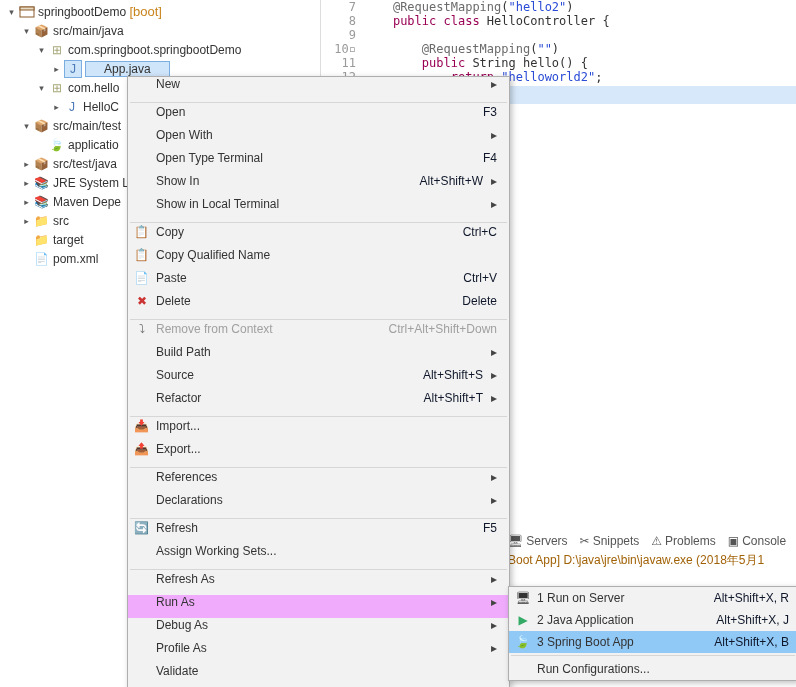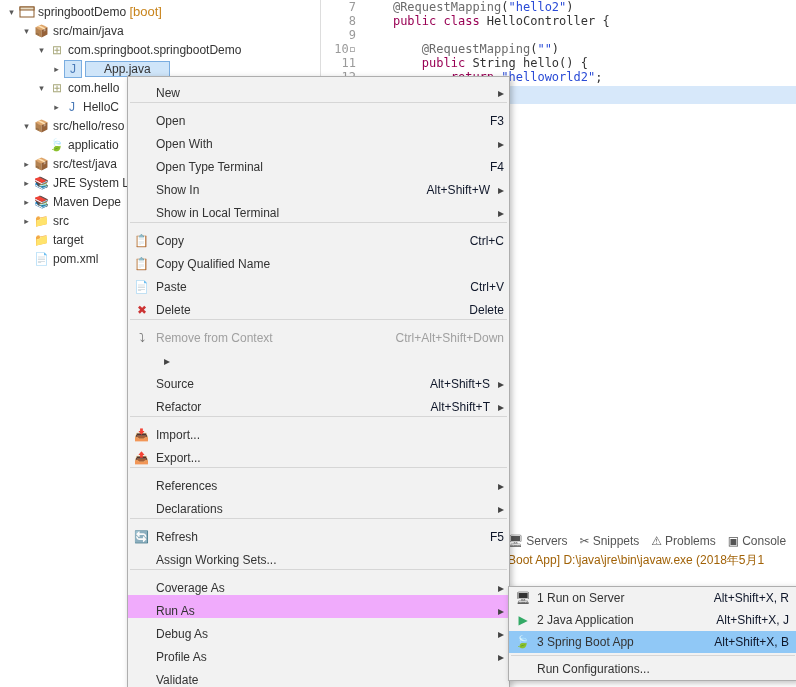--- a/index.html
+++ b/index.html
@@ -22,21 +22,21 @@
 .str{color:#2a4bd6}
 .ann{color:#6b6b6b}
 .editor .hl{background:#d7e8fa;display:block}
 
 .btabs{position:absolute;left:508px;right:0;top:534px;display:flex;align-items:center;gap:12px;font-size:12px;color:#555}
 .btab{display:flex;align-items:center;gap:3px}
 .btab-act{background:#fff;font-weight:normal}
 .cons{position:absolute;left:508px;right:0;top:552px;font-size:12px;color:#a16207;white-space:nowrap;overflow:hidden}
 
 .menu{position:absolute;left:127px;top:76px;width:381px;background:#f2f2f2;border:1px solid #aeaeae;box-shadow:2px 2px 6px rgba(0,0,0,.25)}
-.mrow{display:flex;align-items:flex-end;height:23px;padding-right:5px}
+.mrow{display:flex;align-items:flex-start;height:23px;padding-right:12px}
 .mic{width:28px;display:flex;justify-content:center;color:#6b6b6b}
 .mlab{flex:1}
 .msh{color:#0f172a}
 .sub{color:#444;padding-left:8px}
 .sep{height:1px;background:#d6d6d6;margin:2px 2px}
 .mhl{background:#f0abfc}
 .mdis{color:#a0a0a0}
 
 .sub-menu{position:absolute;left:508px;top:586px;width:288px;background:#f2f2f2;border:1px solid #aeaeae;box-shadow:2px 2px 6px rgba(0,0,0,.25)}
 .srow{display:flex;align-items:center;height:22px;padding-right:8px}
@@ -75,21 +75,21 @@
         <span>com.hello</span>
       </div>
  <div class="row ind3">
         <span class="exp">▸</span>
         <span class="ic java">J</span>
         <span>HelloC</span>
       </div>
  <div class="row ind1">
         <span class="exp">▾</span>
         <span class="ic pkg">📦</span>
-        <span>src/hello/reso</span>
+        <span>src/main/test</span>
       </div>
  <div class="row ind2">
         <span class="exp"></span>
         <span class="ic res">🍃</span>
         <span>applicatio</span>
       </div>
  <div class="row ind1">
         <span class="exp">▸</span>
         <span class="ic pkg">📦</span>
         <span>src/test/java</span>
@@ -205,20 +205,21 @@
         <span class="msh">Delete</span>
       </div>
  <div class="sep"></div>
  <div class="mrow mdis">
         <span class="mic">⤵</span>
         <span class="mlab">Remove from Context</span>
         <span class="msh mdis">Ctrl+Alt+Shift+Down</span>
       </div>
  <div class="mrow">
         <span class="mic"></span>
+        <span class="mlab">Build Path</span>
         <span class="sub">▸</span>
       </div>
  <div class="mrow">
         <span class="mic"></span>
         <span class="mlab">Source</span>
         <span class="msh">Alt+Shift+S</span>
         <span class="sub">▸</span>
       </div>
  <div class="mrow">
         <span class="mic"></span>
@@ -252,21 +253,21 @@
         <span class="mlab">Refresh</span>
         <span class="msh">F5</span>
       </div>
  <div class="mrow">
         <span class="mic"></span>
         <span class="mlab">Assign Working Sets...</span>
       </div>
  <div class="sep"></div>
  <div class="mrow">
         <span class="mic"></span>
-        <span class="mlab">Coverage As</span>
+        <span class="mlab">Refresh As</span>
         <span class="sub">▸</span>
       </div>
  <div class="mrow mhl">
         <span class="mic"></span>
         <span class="mlab">Run As</span>
         <span class="sub">▸</span>
       </div>
  <div class="mrow">
         <span class="mic"></span>
         <span class="mlab">Debug As</span>

